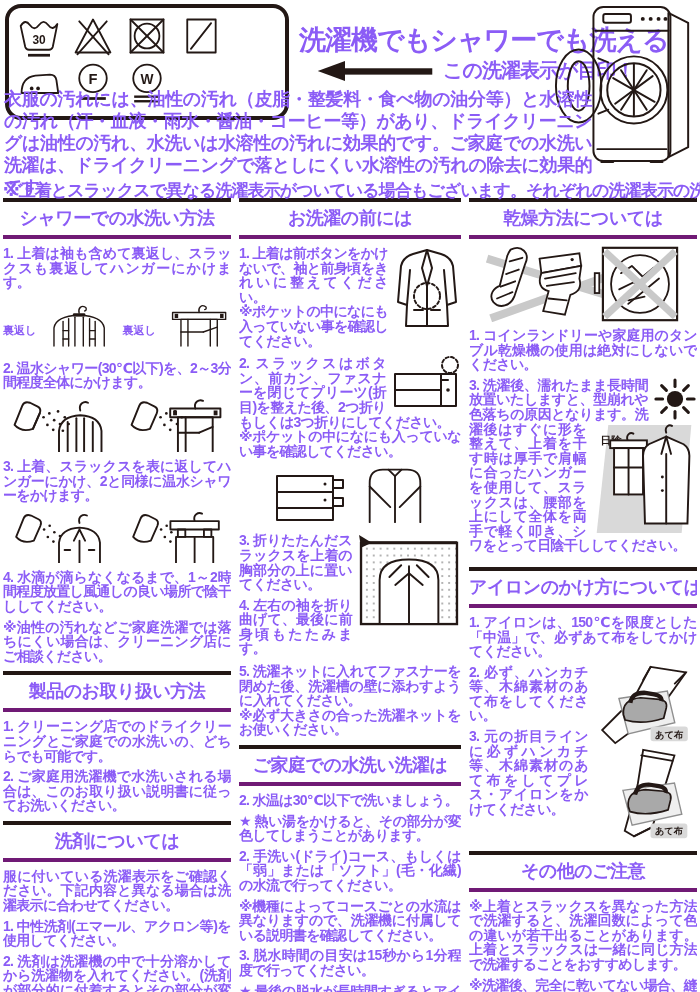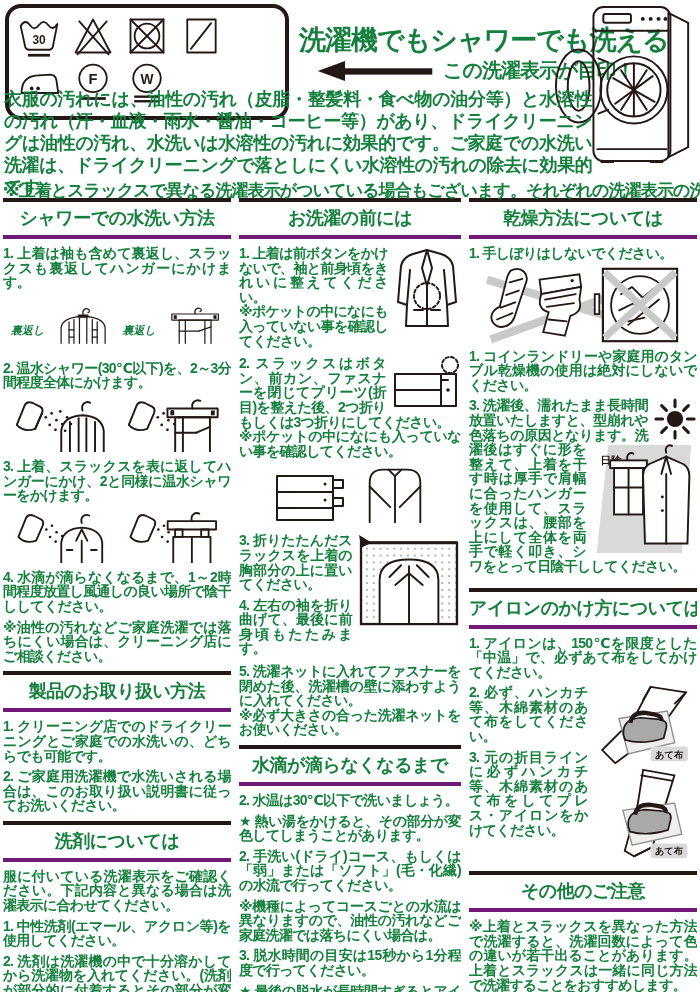--- a/index.html
+++ b/index.html
@@ -1,17 +1,17 @@
 <!DOCTYPE html>
 <html lang="ja"><head>
 <meta charset="utf-8">
 <style>
   html,body{margin:0;padding:0;background:#fff;}
   .page{position:relative;width:700px;height:992px;background:#fff;overflow:hidden;
-        font-family:"Liberation Sans","DejaVu Sans",sans-serif;color:#15803d;}
+        font-family:"Liberation Sans","DejaVu Sans",sans-serif;color:#8b5cf6;}
   svg{display:block;}
   .stroke{fill:none;stroke:#231815;stroke-width:2;stroke-linejoin:round;stroke-linecap:round;}
   
   .header{position:relative;height:198px;}
   .care-box{position:absolute;left:5px;top:4px;width:262px;height:100px;
             border:4px solid #231815;border-radius:16px;padding:4px 7px;}
   .sym-row{display:flex;gap:8px;margin-top:2px;}
   .title{position:absolute;left:299px;top:22px;font-size:27px;font-weight:bold;
          letter-spacing:-1px;white-space:nowrap;}
   .pointer{position:absolute;left:312px;top:57px;display:flex;align-items:center;gap:5px;}
@@ -27,21 +27,21 @@
   .col{overflow:hidden;}
   .col-l{flex:0 0 228px;width:228px;}
   .col-m{flex:0 0 222px;width:222px;}
   .col-r{flex:0 0 228px;width:228px;}
   .sec-h{border-top:4px solid #231815;border-bottom:4px solid #701a75;text-align:center;
          font-size:18px;font-weight:bold;letter-spacing:-0.5px;padding:4px 0 5px;
          margin:0 0 7px;white-space:nowrap;overflow:hidden;}
   .mt{margin-top:8px;}
   .item{font-size:14px;font-weight:bold;line-height:14.6px;letter-spacing:-0.7px;
         margin:0 0 6px;white-space:pre-line;text-align:justify;}
-  .ill-row{display:flex;justify-content:center;align-items:flex-end;gap:11px;margin:1px 8px 7px;font-style:italic;}
+  .ill-row{display:flex;justify-content:center;align-items:flex-end;gap:11px;margin:1px 0 7px;}
   .ill-label{font-size:11px;font-weight:bold;margin-bottom:16px;white-space:nowrap;}
   .flow{overflow:hidden;margin-bottom:2px;}
   .fr{float:right;margin:0 0 3px 5px;}
   .cb{clear:right;}
   .center-ill{margin:0 auto 6px;}
   .svgtext{font-family:"Liberation Sans","DejaVu Sans",sans-serif;font-weight:bold;fill:#231815;}
 </style>
 </head>
 <body>
 
@@ -332,32 +332,31 @@
           <line class="stroke" stroke-width="1.5" x1="52" y1="34" x2="52" y2="93"></line>
           <path class="stroke" stroke-width="1.4" d="M32 45 L44 33 M60 33 L72 45 M38 53 L52 41 L66 53"></path>
         </svg>
         <p class="item">3. 折りたたんだスラックスを上着の胸部分の上に置いてください。</p>
         <p class="item">4. 左右の袖を折り曲げて、最後に前身頃もたたみます。</p>
       </div>
 
       <p class="item">5. 洗濯ネットに入れてファスナーを閉めた後、洗濯槽の壁に添わすように入れてください。
 ※必ず大きさの合った洗濯ネットをお使いください。</p>
 
-      <div class="sec-h mt">水滴が滴らなくなるまで</div>
+      <div class="sec-h mt">ご家庭での水洗い洗濯は</div>
       <p class="item">2. 水温は30℃以下で洗いましょう。</p>
       <p class="item">★ 熱い湯をかけると、その部分が変色してしまうことがあります。</p>
       <p class="item">2. 手洗い(ドライ)コース、もしくは「弱」または「ソフト」(毛・化繊)の水流で行ってください。</p>
-      <p class="item">※機種によってコースごとの水流は異なりますので、油性の汚れなどご家庭洗濯では落ちにくい場合は。</p>
+      <p class="item">※機種によってコースごとの水流は異なりますので、洗濯機に付属している説明書を確認してください。</p>
       <p class="item">3. 脱水時間の目安は15秒から1分程度で行ってください。</p>
       <p class="item">★ 最後の脱水が長時間すぎるとアイロンかけをしても、シワが取れずに残ってしまうことがあります。シワが取れない場合やアイロンがうまくかけられない場合は、クリーニング店にご相談ください。</p>
     </div>
 
     <div class="col col-r">
       <div class="sec-h">乾燥方法については</div>
-      <p class="item">1. 手しぼりはしないでください。</p>
 
       <svg class="center-ill" width="218" height="76" viewBox="0 0 216 84">
         <line x1="2" y1="14" x2="212" y2="78" stroke="#c9c9c9" stroke-width="9"></line>
         <line x1="212" y1="6" x2="6" y2="80" stroke="#c9c9c9" stroke-width="9"></line>
         <path d="M28 4 C40 -2 50 8 44 20 L32 56 C28 66 16 70 9 62 C3 54 10 46 16 44 L24 12 C25 8 28 4 28 4 Z" fill="#fff" stroke="#231815" stroke-width="2"></path>
         <path class="stroke" stroke-width="1.4" d="M13 58 L30 51 M17 45 L33 39 M23 31 L37 26 M27 17 L41 13"></path>
         <path d="M60 14 L104 8 L106 22 L62 30 Z" fill="#fff" stroke="#231815" stroke-width="2"></path>
         <circle cx="96" cy="15" r="1.8" fill="#231815"></circle>
         <path d="M62 30 Q56 46 70 50 L64 72 L88 76 L94 54 Q108 50 104 36 L106 22 Z" fill="#fff" stroke="#231815" stroke-width="2"></path>
         <path class="stroke" stroke-width="1.4" d="M66 36 L100 30 M68 44 L98 40 M70 58 L90 60"></path>

